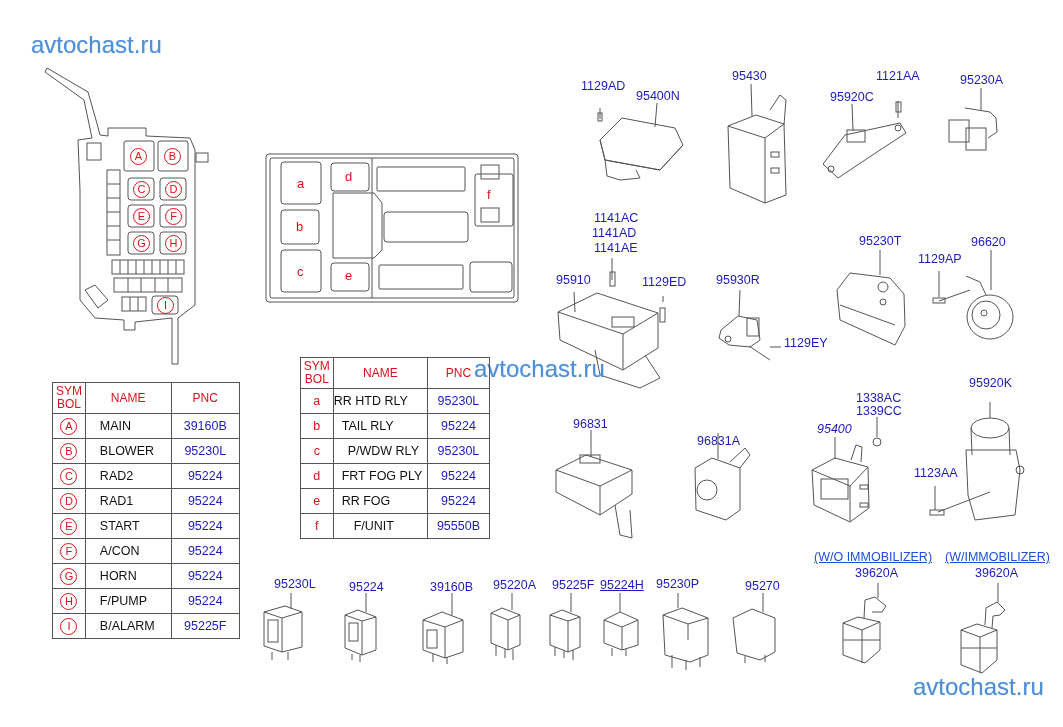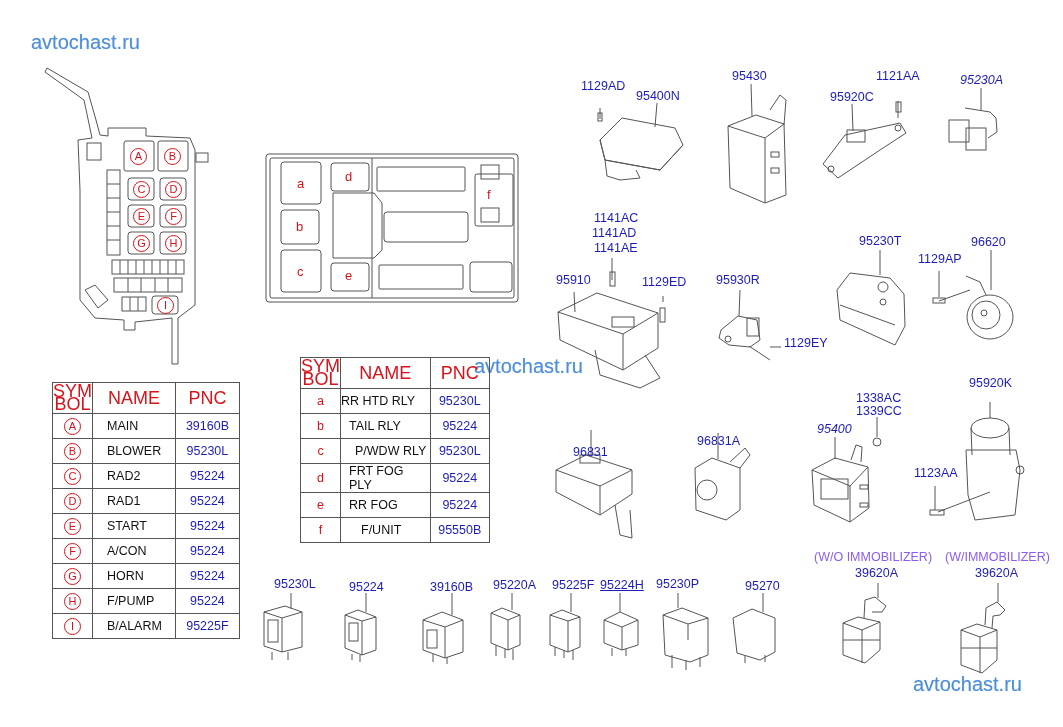--- a/index.html
+++ b/index.html
@@ -1,24 +1,24 @@
 <!DOCTYPE html>
 <html><head>
 <meta charset="utf-8">
 <style>
   html, body { margin:0; padding:0; background:#ffffff; }
   body { width:1063px; height:727px; position:relative; overflow:hidden; font-family:"Liberation Sans", sans-serif; }
   .abs { position:absolute; }
   .pnc { position:absolute; color:#1c1cb8; font-size:12.5px; white-space:nowrap; line-height:14px; }
-  .red { color:#8b5cf6; }
-  .wm { position:absolute; color:#4f8fd9; font-size:20px; letter-spacing:0px; white-space:nowrap; text-shadow:0 0 1px #a9c8ee; }
+  .red { color:#1d4ed8;text-decoration:underline; }
+  .wm { position:absolute; color:#4f8fd9; font-size:24px; letter-spacing:0px; white-space:nowrap; text-shadow:0 0 1px #a9c8ee; }
   svg { position:absolute; left:0; top:0; }
   table.legend { position:absolute; border-collapse:collapse; font-size:12.5px; }
   table.legend td { border:1px solid #555; padding:0; height:24px; text-align:center; }
-  table.legend td.hdr { color:#d8121b; font-size:18px; line-height:13px; }
+  table.legend td.hdr { color:#d8121b; font-size:12px; line-height:13px; }
   table.legend td.nm { text-align:left; padding-left:14px; color:#111; }
   table.legend td.pn { color:#1c1cb8; }
   table.legend td.sy { color:#d8121b; }
   .circ { display:inline-block; width:15px; height:15px; border:1.2px solid #d8121b; border-radius:50%; color:#d8121b; font-size:11px; line-height:15px; text-align:center; }
   .box-lbl { position:absolute; color:#d8121b; font-size:13px; }
 </style>
 </head>
 <body>
 
 <svg width="1063" height="727" viewBox="0 0 1063 727">
@@ -395,34 +395,34 @@
         <td class="pn">95550B</td>
       </tr>
 </tbody>
   </table>
 
 <span class="pnc" style="left:581px;top:79px;">1129AD</span>
 <span class="pnc" style="left:636px;top:89px;">95400N</span>
 <span class="pnc" style="left:732px;top:69px;">95430</span>
 <span class="pnc" style="left:876px;top:69px;">1121AA</span>
 <span class="pnc" style="left:830px;top:90px;">95920C</span>
-<span class="pnc" style="left:960px;top:73px;font-style:italic;">95230A</span>
+<span class="pnc" style="left:960px;top:73px;">95230A</span>
 
 <span class="pnc" style="left:594px;top:211px;">1141AC</span>
 <span class="pnc" style="left:568px;top:226px;margin-left:24px;">1141AD</span>
 <span class="pnc" style="left:594px;top:241px;">1141AE</span>
 <span class="pnc" style="left:556px;top:273px;">95910</span>
 <span class="pnc" style="left:642px;top:275px;">1129ED</span>
 <span class="pnc" style="left:716px;top:273px;">95930R</span>
 <span class="pnc" style="left:784px;top:336px;">1129EY</span>
 <span class="pnc" style="left:859px;top:234px;">95230T</span>
 <span class="pnc" style="left:918px;top:252px;">1129AP</span>
 <span class="pnc" style="left:971px;top:235px;">96620</span>
 
-<span class="pnc" style="left:573px;top:417px;margin-top:28px;">96831</span>
+<span class="pnc" style="left:573px;top:417px;">96831</span>
 <span class="pnc" style="left:697px;top:420px;margin-top:14px;">96831A</span>
 <span class="pnc" style="left:856px;top:391px;">1338AC</span>
 <span class="pnc" style="left:856px;top:404px;">1339CC</span>
 <span class="pnc" style="left:817px;top:422px;font-style:italic;">95400</span>
 <span class="pnc" style="left:969px;top:376px;">95920K</span>
 <span class="pnc" style="left:914px;top:466px;">1123AA</span>
 
 <span class="pnc" style="left:274px;top:577px;">95230L</span>
 <span class="pnc" style="left:349px;top:580px;">95224</span>
 <span class="pnc" style="left:430px;top:580px;">39160B</span>

